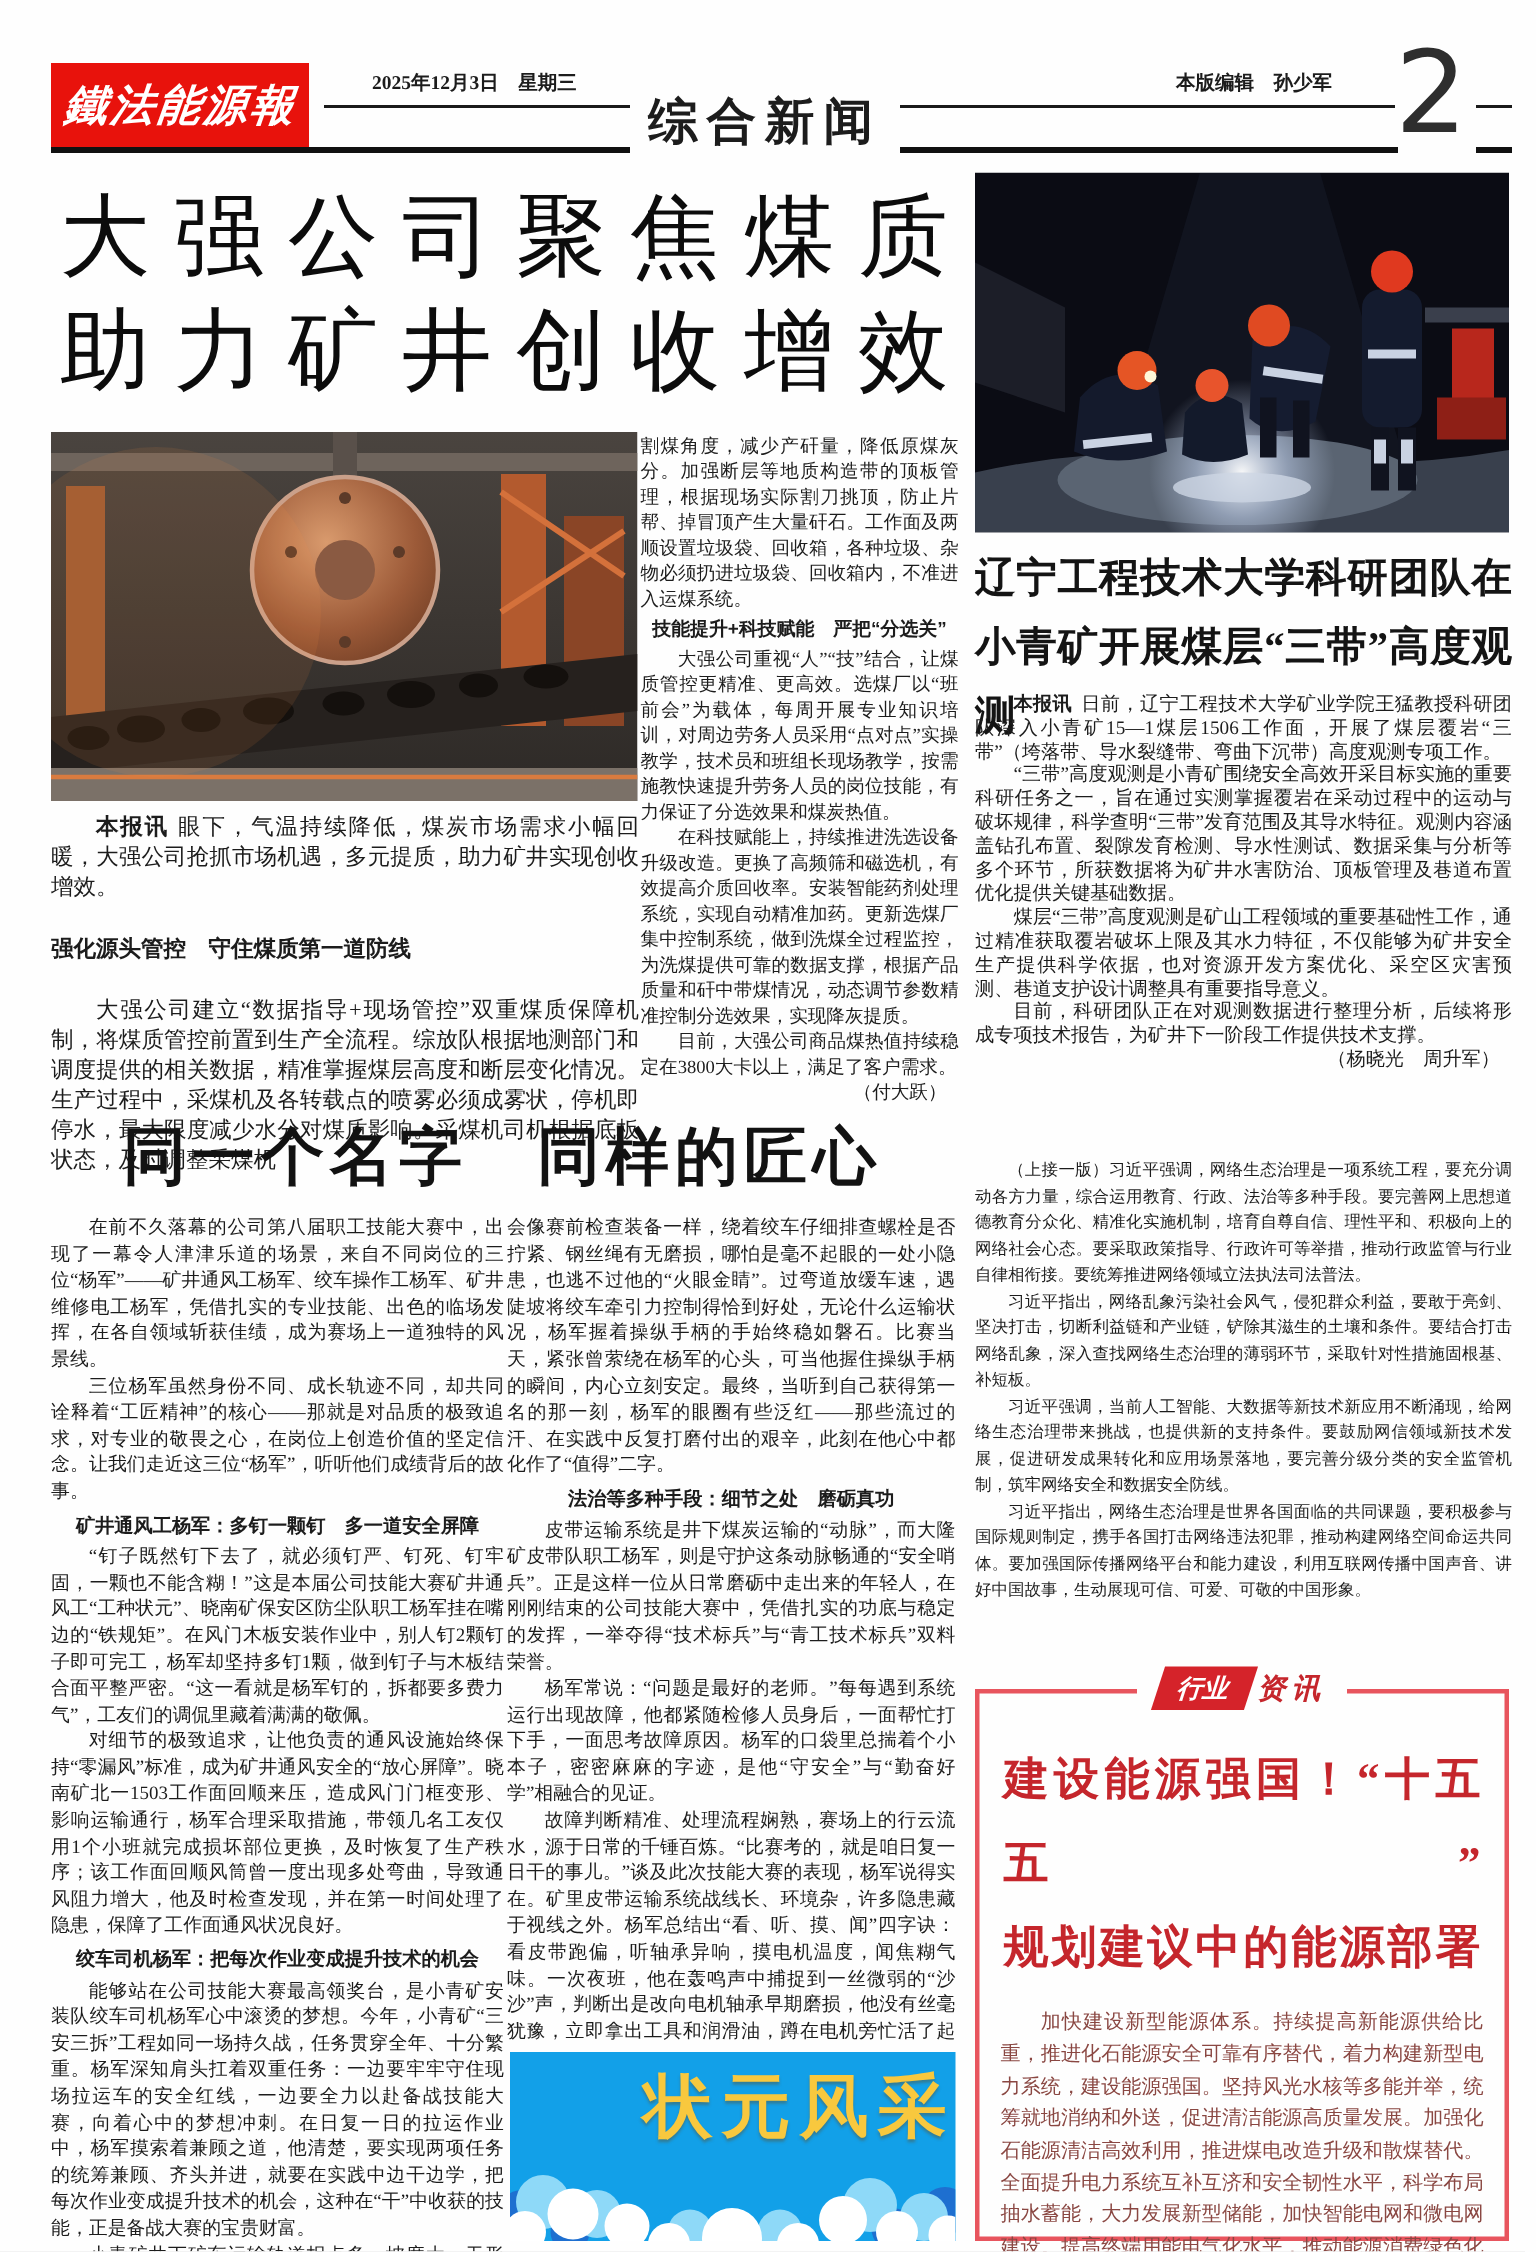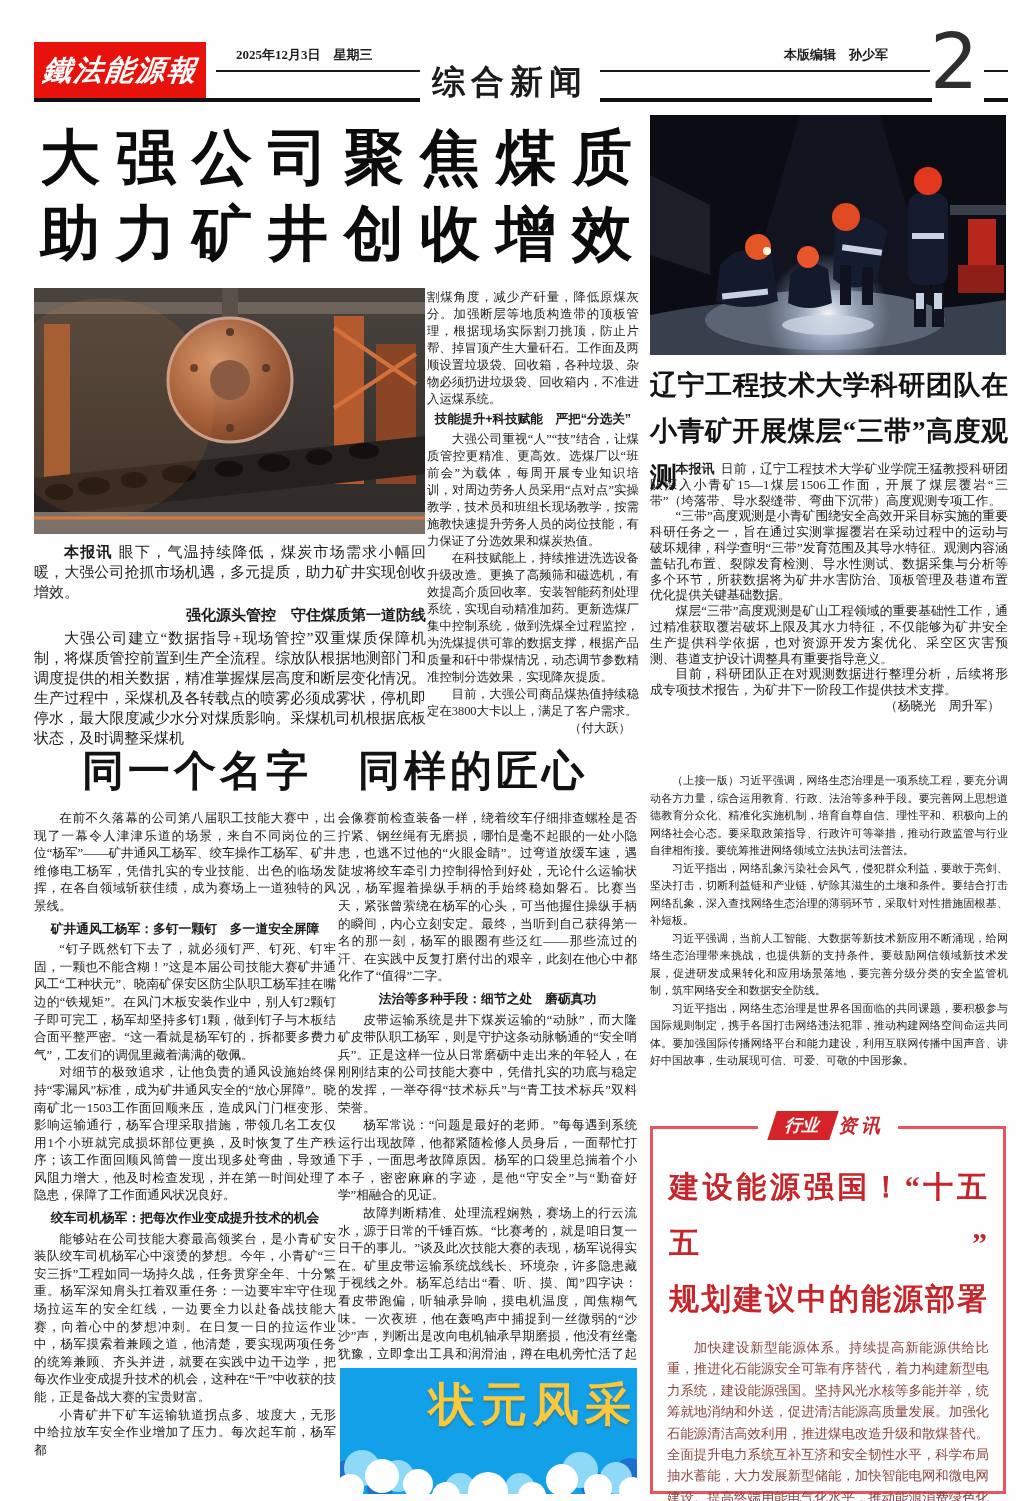--- a/index.html
+++ b/index.html
@@ -9,38 +9,38 @@
   p{margin:0;text-indent:2em;text-align:justify;}
   .noindent{text-indent:0;}
   .byline{text-indent:0;text-align:right;padding-right:8px;}
   .lead{font-weight:bold;margin-right:6px;}
 
   
   #masthead{left:34px;top:42px;width:172px;height:57px;background:#e8120c;color:#fff;
             display:flex;align-items:center;justify-content:center;}
   #masthead span{font-size:29px;font-weight:bold;font-style:italic;letter-spacing:2px;
                  transform:skewX(-6deg);white-space:nowrap;}
-  #issue-date{left:236px;top:46px;font-size:13px;font-weight:bold;}
+  #issue-date{left:248px;top:46px;font-size:13px;font-weight:bold;}
   #editor-credit{left:784px;top:46px;font-size:13px;font-weight:bold;}
   #thin-rule{left:216px;top:70px;width:714px;height:2px;background:#1a1a1a;}
   #thin-dash{left:984px;top:70px;width:24px;height:2px;background:#1a1a1a;}
   #thick-rule{left:34px;top:98px;width:898px;height:4px;background:#111;}
   #thick-dash{left:984px;top:98px;width:24px;height:4px;background:#111;}
   #section-title{left:420px;top:60px;width:180px;height:44px;background:#fefefe;z-index:3;
                  text-align:center;font-size:33px;font-weight:bold;letter-spacing:6px;line-height:44px;}
   #page-number{left:930px;top:22px;font-size:76px;line-height:80px;color:#2e2e2e;
                font-family:"DejaVu Sans","Liberation Sans",sans-serif;font-weight:500;}
 
   
   #main-headline{left:40px;top:120px;width:592px;}
-  .mh-line{font-family:"Liberation Sans","DejaVu Sans",sans-serif;font-weight:700;font-size:60px;
+  .mh-line{font-family:"Liberation Sans","DejaVu Sans",sans-serif;font-weight:400;font-size:60px;
            line-height:76px;color:#0c0c0c;text-align:justify;text-align-last:justify;height:76px;}
   #coal-plant-photo{left:34px;top:288px;width:391px;height:246px;}
   #col-under{left:34px;top:542px;width:392px;font-size:15px;line-height:20px;}
-  #col-under h3{margin:3px 0;font-size:15px;text-align:right;text-indent:0;
+  #col-under h3{margin:21px 0;font-size:15px;text-align:left;text-indent:0;
                 font-family:"Liberation Sans","DejaVu Sans",sans-serif;}
   #col-narrow{left:427px;top:289px;width:212px;font-size:12.4px;line-height:17px;}
   #col-narrow h4{margin:3px 0;font-size:12.6px;text-align:center;text-indent:0;
                  font-family:"Liberation Sans","DejaVu Sans",sans-serif;}
 
   
   #craft-headline{left:34px;top:743px;width:602px;text-align:center;font-size:42px;font-weight:900;
                   letter-spacing:4px;color:#121212;font-family:"Liberation Sans","DejaVu Sans",sans-serif;}
   .craft-col{font-size:12.6px;line-height:17.6px;overflow:hidden;}
   #craft-col1{left:34px;top:810px;width:302px;height:691px;}
@@ -156,20 +156,21 @@
     <p>大强公司重视“人”“技”结合，让煤质管控更精准、更高效。选煤厂以“班前会”为载体，每周开展专业知识培训，对周边劳务人员采用“点对点”实操教学，技术员和班组长现场教学，按需施教快速提升劳务人员的岗位技能，有力保证了分选效果和煤炭热值。</p>
     <p>在科技赋能上，持续推进洗选设备升级改造。更换了高频筛和磁选机，有效提高介质回收率。安装智能药剂处理系统，实现自动精准加药。更新选煤厂集中控制系统，做到洗煤全过程监控，为洗煤提供可靠的数据支撑，根据产品质量和矸中带煤情况，动态调节参数精准控制分选效果，实现降灰提质。</p>
     <p>目前，大强公司商品煤热值持续稳定在3800大卡以上，满足了客户需求。</p>
     <p class="byline">（付大跃）</p>
   </div>
 
   <div class="abs" id="craft-headline">同一个名字　同样的匠心</div>
 
   <div class="abs craft-col" id="craft-col1">
     <p>在前不久落幕的公司第八届职工技能大赛中，出现了一幕令人津津乐道的场景，来自不同岗位的三位“杨军”——矿井通风工杨军、绞车操作工杨军、矿井维修电工杨军，凭借扎实的专业技能、出色的临场发挥，在各自领域斩获佳绩，成为赛场上一道独特的风景线。</p>
+    <p>三位杨军虽然身份不同、成长轨迹不同，却共同诠释着“工匠精神”的核心——那就是对品质的极致追求，对专业的敬畏之心，在岗位上创造价值的坚定信念。让我们走近这三位“杨军”，听听他们成绩背后的故事。</p>
     <div class="craft-sub">矿井通风工杨军：多钉一颗钉　多一道安全屏障</div>
     <p>“钉子既然钉下去了，就必须钉严、钉死、钉牢固，一颗也不能含糊！”这是本届公司技能大赛矿井通风工“工种状元”、晓南矿保安区防尘队职工杨军挂在嘴边的“铁规矩”。在风门木板安装作业中，别人钉2颗钉子即可完工，杨军却坚持多钉1颗，做到钉子与木板结合面平整严密。“这一看就是杨军钉的，拆都要多费力气”，工友们的调侃里藏着满满的敬佩。</p>
     <p>对细节的极致追求，让他负责的通风设施始终保持“零漏风”标准，成为矿井通风安全的“放心屏障”。晓南矿北一1503工作面回顺来压，造成风门门框变形、影响运输通行，杨军合理采取措施，带领几名工友仅用1个小班就完成损坏部位更换，及时恢复了生产秩序；该工作面回顺风筒曾一度出现多处弯曲，导致通风阻力增大，他及时检查发现，并在第一时间处理了隐患，保障了工作面通风状况良好。</p>
     <div class="craft-sub">绞车司机杨军：把每次作业变成提升技术的机会</div>
     <p>能够站在公司技能大赛最高领奖台，是小青矿安装队绞车司机杨军心中滚烫的梦想。今年，小青矿“三安三拆”工程如同一场持久战，任务贯穿全年、十分繁重。杨军深知肩头扛着双重任务：一边要牢牢守住现场拉运车的安全红线，一边要全力以赴备战技能大赛，向着心中的梦想冲刺。在日复一日的拉运作业中，杨军摸索着兼顾之道，他清楚，要实现两项任务的统筹兼顾、齐头并进，就要在实践中边干边学，把每次作业变成提升技术的机会，这种在“干”中收获的技能，正是备战大赛的宝贵财富。</p>
     <p>小青矿井下矿车运输轨道拐点多、坡度大，无形中给拉放车安全作业增加了压力。每次起车前，杨军都</p>
   </div>
 
   <div class="abs craft-col" id="craft-col2">
     <p class="noindent">会像赛前检查装备一样，绕着绞车仔细排查螺栓是否拧紧、钢丝绳有无磨损，哪怕是毫不起眼的一处小隐患，也逃不过他的“火眼金睛”。过弯道放缓车速，遇陡坡将绞车牵引力控制得恰到好处，无论什么运输状况，杨军握着操纵手柄的手始终稳如磐石。比赛当天，紧张曾萦绕在杨军的心头，可当他握住操纵手柄的瞬间，内心立刻安定。最终，当听到自己获得第一名的那一刻，杨军的眼圈有些泛红——那些流过的汗、在实践中反复打磨付出的艰辛，此刻在他心中都化作了“值得”二字。</p>

